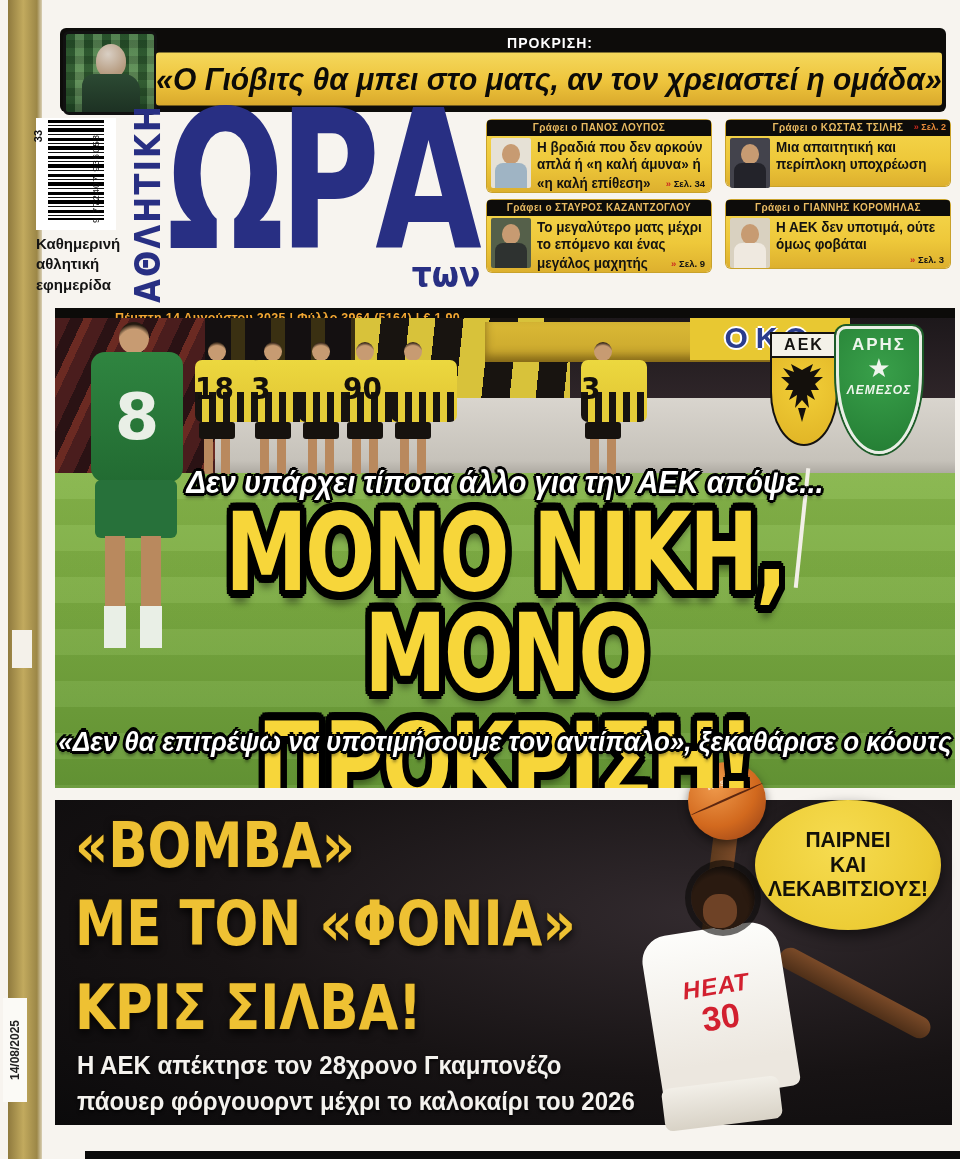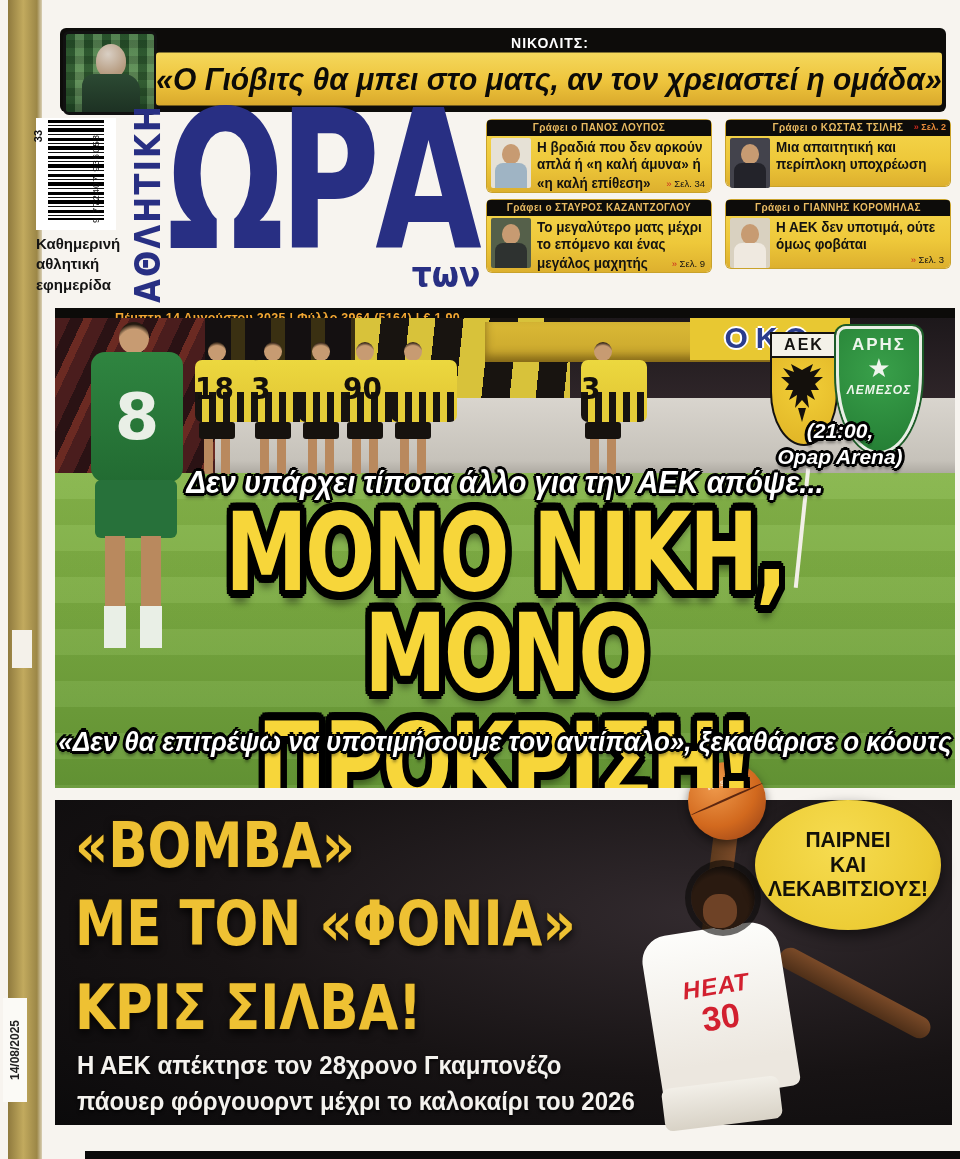--- a/index.html
+++ b/index.html
@@ -61,21 +61,21 @@
   .tphoto{position:absolute;left:4px;top:18px;width:40px;height:50px;border-radius:2px;overflow:hidden;}
   .tphoto .ph-head{position:absolute;left:11px;top:6px;width:18px;height:20px;border-radius:50% 50% 46% 46%;
       background:#c79b72;}
   .tphoto .ph-body{position:absolute;left:4px;top:25px;width:32px;height:26px;border-radius:8px 8px 0 0;}
   .p1{background:#e6e1d6;} .p1 .ph-body{background:#9fb4c4;}
   .p2{background:#43434c;} .p2 .ph-body{background:#23232a;}
   .p3{background:#55604a;} .p3 .ph-body{background:#2e3230;}
   .p4{background:#d9d1c0;} .p4 .ph-body{background:#efe9e0;}
   .ttext{position:absolute;left:50px;top:19px;right:6px;font-size:13.5px;font-weight:bold;color:#131210;
       line-height:1.22;transform:scaleY(1.08);transform-origin:left top;}
-  .pageref{position:absolute;right:6px;bottom:3px;font-size:9.5px;font-weight:normal;color:#111;}
+  .pageref{position:absolute;right:6px;bottom:3px;font-size:9.5px;font-weight:bold;color:#111;}
   .pageref .arr,.pageref-h .arr{color:#cc2a1e;}
   
   .photo{position:absolute;left:55px;top:318px;width:900px;height:470px;overflow:hidden;background:#241d20;}
   .ph-stand{position:absolute;left:0;top:0;width:900px;height:158px;
       background:linear-gradient(180deg,#1d181b,#352a2e 70%,#4a3d40);}
   .ph-fans{position:absolute;left:0;top:0;width:175px;height:158px;
       background:repeating-linear-gradient(115deg,#4a1d1d 0 14px,#2a1214 14px 26px,#6b2a22 26px 34px);}
   .ph-banner-dark{position:absolute;left:150px;top:0;width:200px;height:44px;
       background:repeating-linear-gradient(90deg,#141011 0 26px,#3a3012 26px 40px);}
   .ph-flag{position:absolute;left:300px;top:0;width:215px;height:150px;border-radius:0 0 40% 20%;
@@ -195,21 +195,21 @@
   <div class="edge-date-patch">
     <span>14/08/2025</span>
   </div>
 
   <div class="topbar">
     <div class="coach-photo">
       <div class="seats"></div>
       <div class="coach-head"></div>
       <div class="coach-body"></div>
     </div>
-    <div class="topbar-kicker">ΝΙΚΟΛΙΤΣ:</div>
+    <div class="topbar-kicker">ΠΡΟΚΡΙΣΗ:</div>
     <div class="topbar-quote">«Ο Γιόβιτς θα μπει στο ματς, αν τον χρειαστεί η ομάδα»</div>
   </div>
 
   <div class="barcode">
     <div class="bc-bars"></div>
     <span class="bc-issue">33</span>
     <span class="bc-num">9 772407 936053</span>
   </div>
   <div class="tagline">Καθημερινή αθλητική εφημερίδα</div>
   <div class="vert-title">ΑΘΛΗΤΙΚΗ</div>
@@ -351,24 +351,20 @@
           <path d="M19 44 L23 58 L27 44 Z" fill="#14100c"></path>
         </svg>
       </div>
     </div>
     <div class="crest-aris">
       <div class="aris-name">ΑΡΗΣ</div>
       <div class="aris-star">★</div>
       <div class="aris-city">ΛΕΜΕΣΟΣ</div>
     </div>
 
-    <div class="matchinfo ol-s">
-      <div>(21:00,</div>
-      <div>Opap Arena)</div>
-    </div>
 
     <div class="ph-kicker ol-s">Δεν υπάρχει τίποτα άλλο για την ΑΕΚ απόψε...</div>
     <div class="mega mega1 ol-l">ΜΟΝΟ ΝΙΚΗ,</div>
     <div class="mega mega2 ol-l">ΜΟΝΟ ΠΡΟΚΡΙΣΗ!</div>
     <div class="ph-subhead ol-s">«Δεν θα επιτρέψω να υποτιμήσουμε τον αντίπαλο», ξεκαθάρισε ο κόουτς</div>
   </div>
 
   <div class="bpanel">
     <div class="bp-arm"></div>
     <div class="bp-ball">

